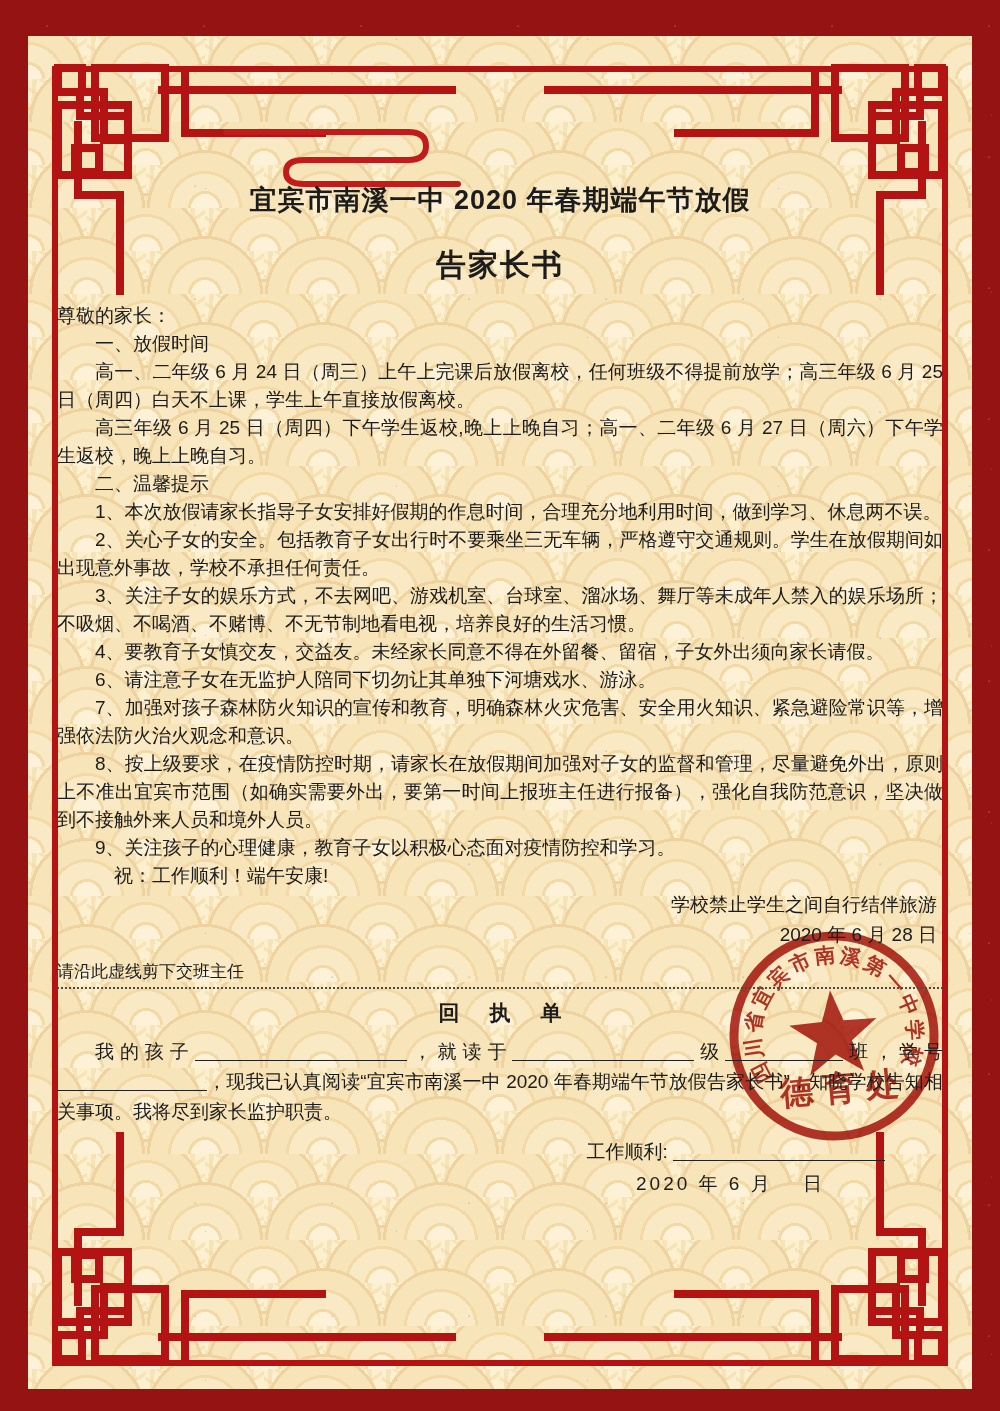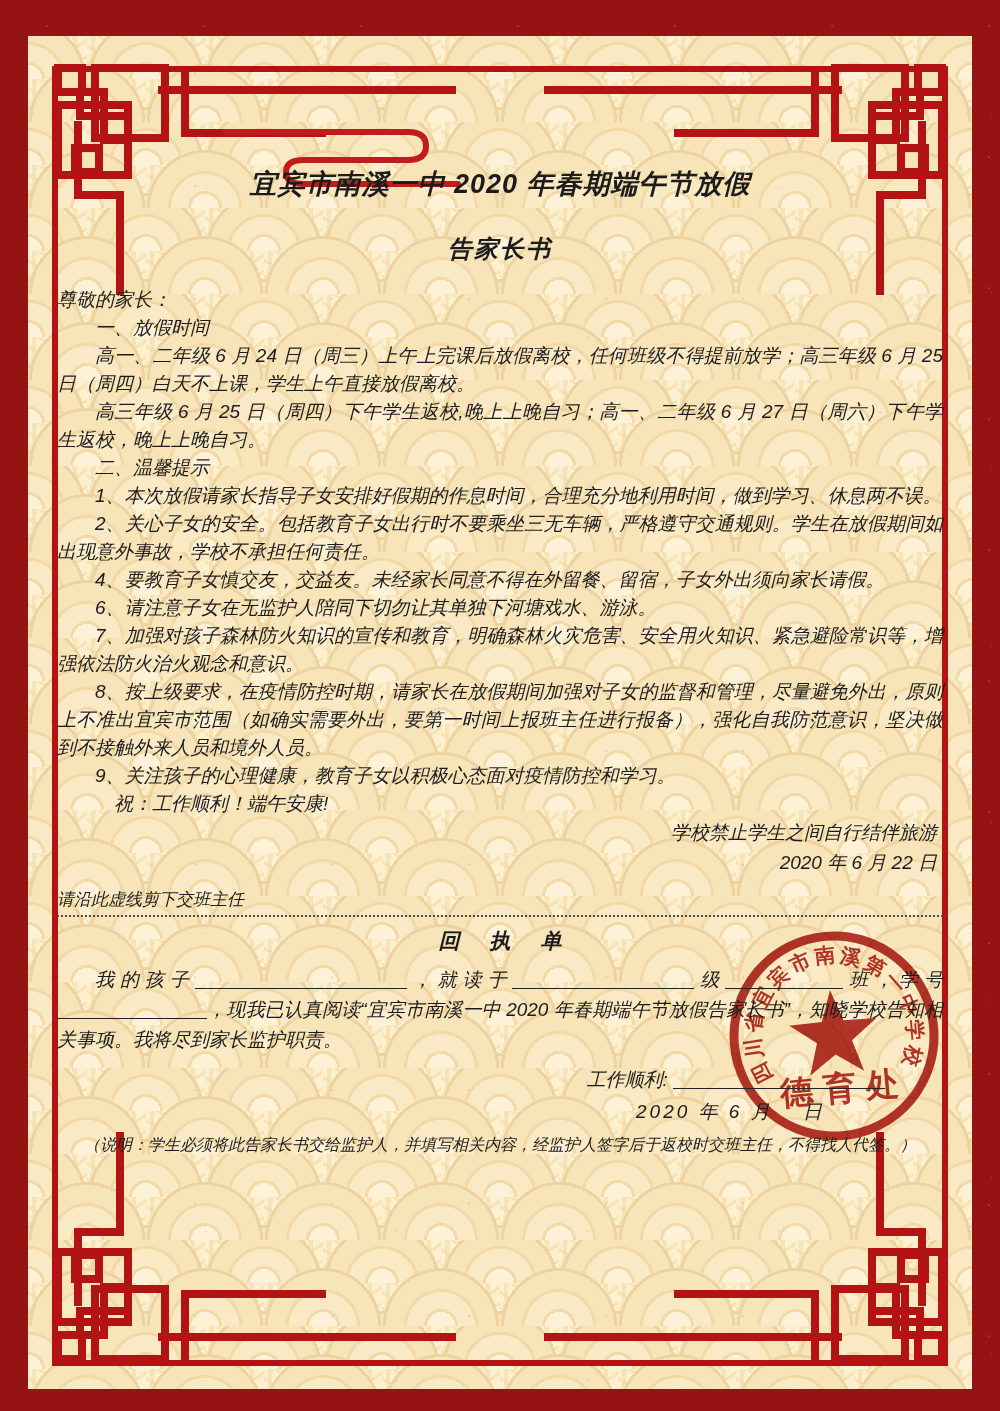--- a/index.html
+++ b/index.html
@@ -35,23 +35,23 @@
   }
   .corner{position:absolute;width:420px;height:320px;z-index:1;}
   .corner svg{width:100%;height:100%;}
   .corner.tl{left:36px;top:51px;}
   .corner.tr{left:544px;top:51px;transform:scaleX(-1);}
   .corner.bl{left:36px;top:1056px;transform:scaleY(-1);}
   .corner.br{left:544px;top:1056px;transform:scale(-1,-1);}
   .cloud{position:absolute;left:212px;top:122px;width:260px;height:70px;z-index:1;}
   .stamp{position:absolute;left:716px;top:918px;width:236px;height:236px;z-index:2;opacity:.93;mix-blend-mode:multiply;transform:rotate(-5deg);}
   
-  .doc{position:absolute;left:57px;top:168px;width:886px;z-index:3;font-size:19px;line-height:28px;font-style:italic;}
+  .doc{position:absolute;left:57px;top:184px;width:886px;z-index:3;font-size:19px;line-height:28px;}
   .title{font-size:27px;line-height:32px;font-weight:bold;text-align:center;letter-spacing:1px;margin:0 0 34px 0;}
-  .subtitle{font-size:24px;line-height:30px;font-weight:bold;text-align:center;letter-spacing:2px;margin:0 0 22px 0;}
+  .subtitle{font-size:30px;line-height:30px;font-weight:bold;text-align:center;letter-spacing:2px;margin:0 0 22px 0;}
   .doc p{margin:0;text-align:justify;}
   .ind{text-indent:2em;}
   .ind3{text-indent:3em;}
   .signoff{text-align:right;line-height:30px;padding-right:6px;}
   .cutline{border-bottom:2px dotted #4a4a4a;padding-bottom:1px;margin:7px 0 10px 0;}
   .cutline span{font-size:17px;}
   .receipt-heading{text-align:center;font-weight:bold;font-size:21px;letter-spacing:30px;padding-left:30px;margin:6px 0 10px 0;}
   .blank{display:inline-block;border-bottom:1.5px solid #222;height:1em;vertical-align:-3px;}
   .sigrow{text-align:right;padding-right:58px;margin-top:8px;line-height:34px;}
   .daterow{text-align:right;padding-right:118px;line-height:30px;letter-spacing:3px;}
@@ -141,39 +141,39 @@
   <h1 class="title">宜宾市南溪一中 2020 年春期端午节放假</h1>
   <h2 class="subtitle">告家长书</h2>
 
   <p>尊敬的家长：</p>
   <p class="ind">一、放假时间</p>
   <p class="ind">高一、二年级 6 月 24 日（周三）上午上完课后放假离校，任何班级不得提前放学；高三年级 6 月 25 日（周四）白天不上课，学生上午直接放假离校。</p>
   <p class="ind">高三年级 6 月 25 日（周四）下午学生返校,晚上上晚自习；高一、二年级 6 月 27 日（周六）下午学生返校，晚上上晚自习。</p>
   <p class="ind">二、温馨提示</p>
   <p class="ind">1、本次放假请家长指导子女安排好假期的作息时间，合理充分地利用时间，做到学习、休息两不误。</p>
   <p class="ind">2、关心子女的安全。包括教育子女出行时不要乘坐三无车辆，严格遵守交通规则。学生在放假期间如出现意外事故，学校不承担任何责任。</p>
+  <p class="ind">3、关注子女的娱乐方式，不去网吧、游戏机室、台球室、溜冰场、舞厅等未成年人禁入的娱乐场所；不吸烟、不喝酒、不赌博、不无节制地看电视，培养良好的生活习惯。</p>
   <p class="ind">4、要教育子女慎交友，交益友。未经家长同意不得在外留餐、留宿，子女外出须向家长请假。</p>
   <p class="ind">6、请注意子女在无监护人陪同下切勿让其单独下河塘戏水、游泳。</p>
   <p class="ind">7、加强对孩子森林防火知识的宣传和教育，明确森林火灾危害、安全用火知识、紧急避险常识等，增强依法防火治火观念和意识。</p>
   <p class="ind">8、按上级要求，在疫情防控时期，请家长在放假期间加强对子女的监督和管理，尽量避免外出，原则上不准出宜宾市范围（如确实需要外出，要第一时间上报班主任进行报备），强化自我防范意识，坚决做到不接触外来人员和境外人员。</p>
   <p class="ind">9、关注孩子的心理健康，教育子女以积极心态面对疫情防控和学习。</p>
   <p class="ind3">祝：工作顺利！端午安康!</p>
 
   <div class="signoff">
     <div>学校禁止学生之间自行结伴旅游</div>
-    <div>2020 年 6 月 22 日</div>
+    <div>2020 年 6 月 28 日</div>
   </div>
 
   <div class="cutline">
     <span>请沿此虚线剪下交班主任</span>
   </div>
 
   <div class="receipt-heading">回执单</div>
 
   <p class="ind receipt-body"><span>我的孩子</span><span class="blank" style="width:212px"></span><span>，就读于</span><span class="blank" style="width:182px"></span><span>级</span><span class="blank" style="width:118px"></span><span>班，学号</span><span class="blank" style="width:150px"></span><span>，现我已认真阅读“宜宾市南溪一中 2020 年春期端午节放假告家长书”，知晓学校告知相关事项。我将尽到家长监护职责。</span></p>
 
   <div class="sigrow">
     <span>工作顺利:</span>
     <span class="blank" style="width:212px"></span>
   </div>
   <div class="daterow">2020 年 6 月　 日</div>
-  <div class="note">（说明：学生必须将此告家长书交给监护人，并填写相关内容，经监护人签字后于返校时交班主任，不得找人代签。）</div>
 </div>
 
 </body></html>

